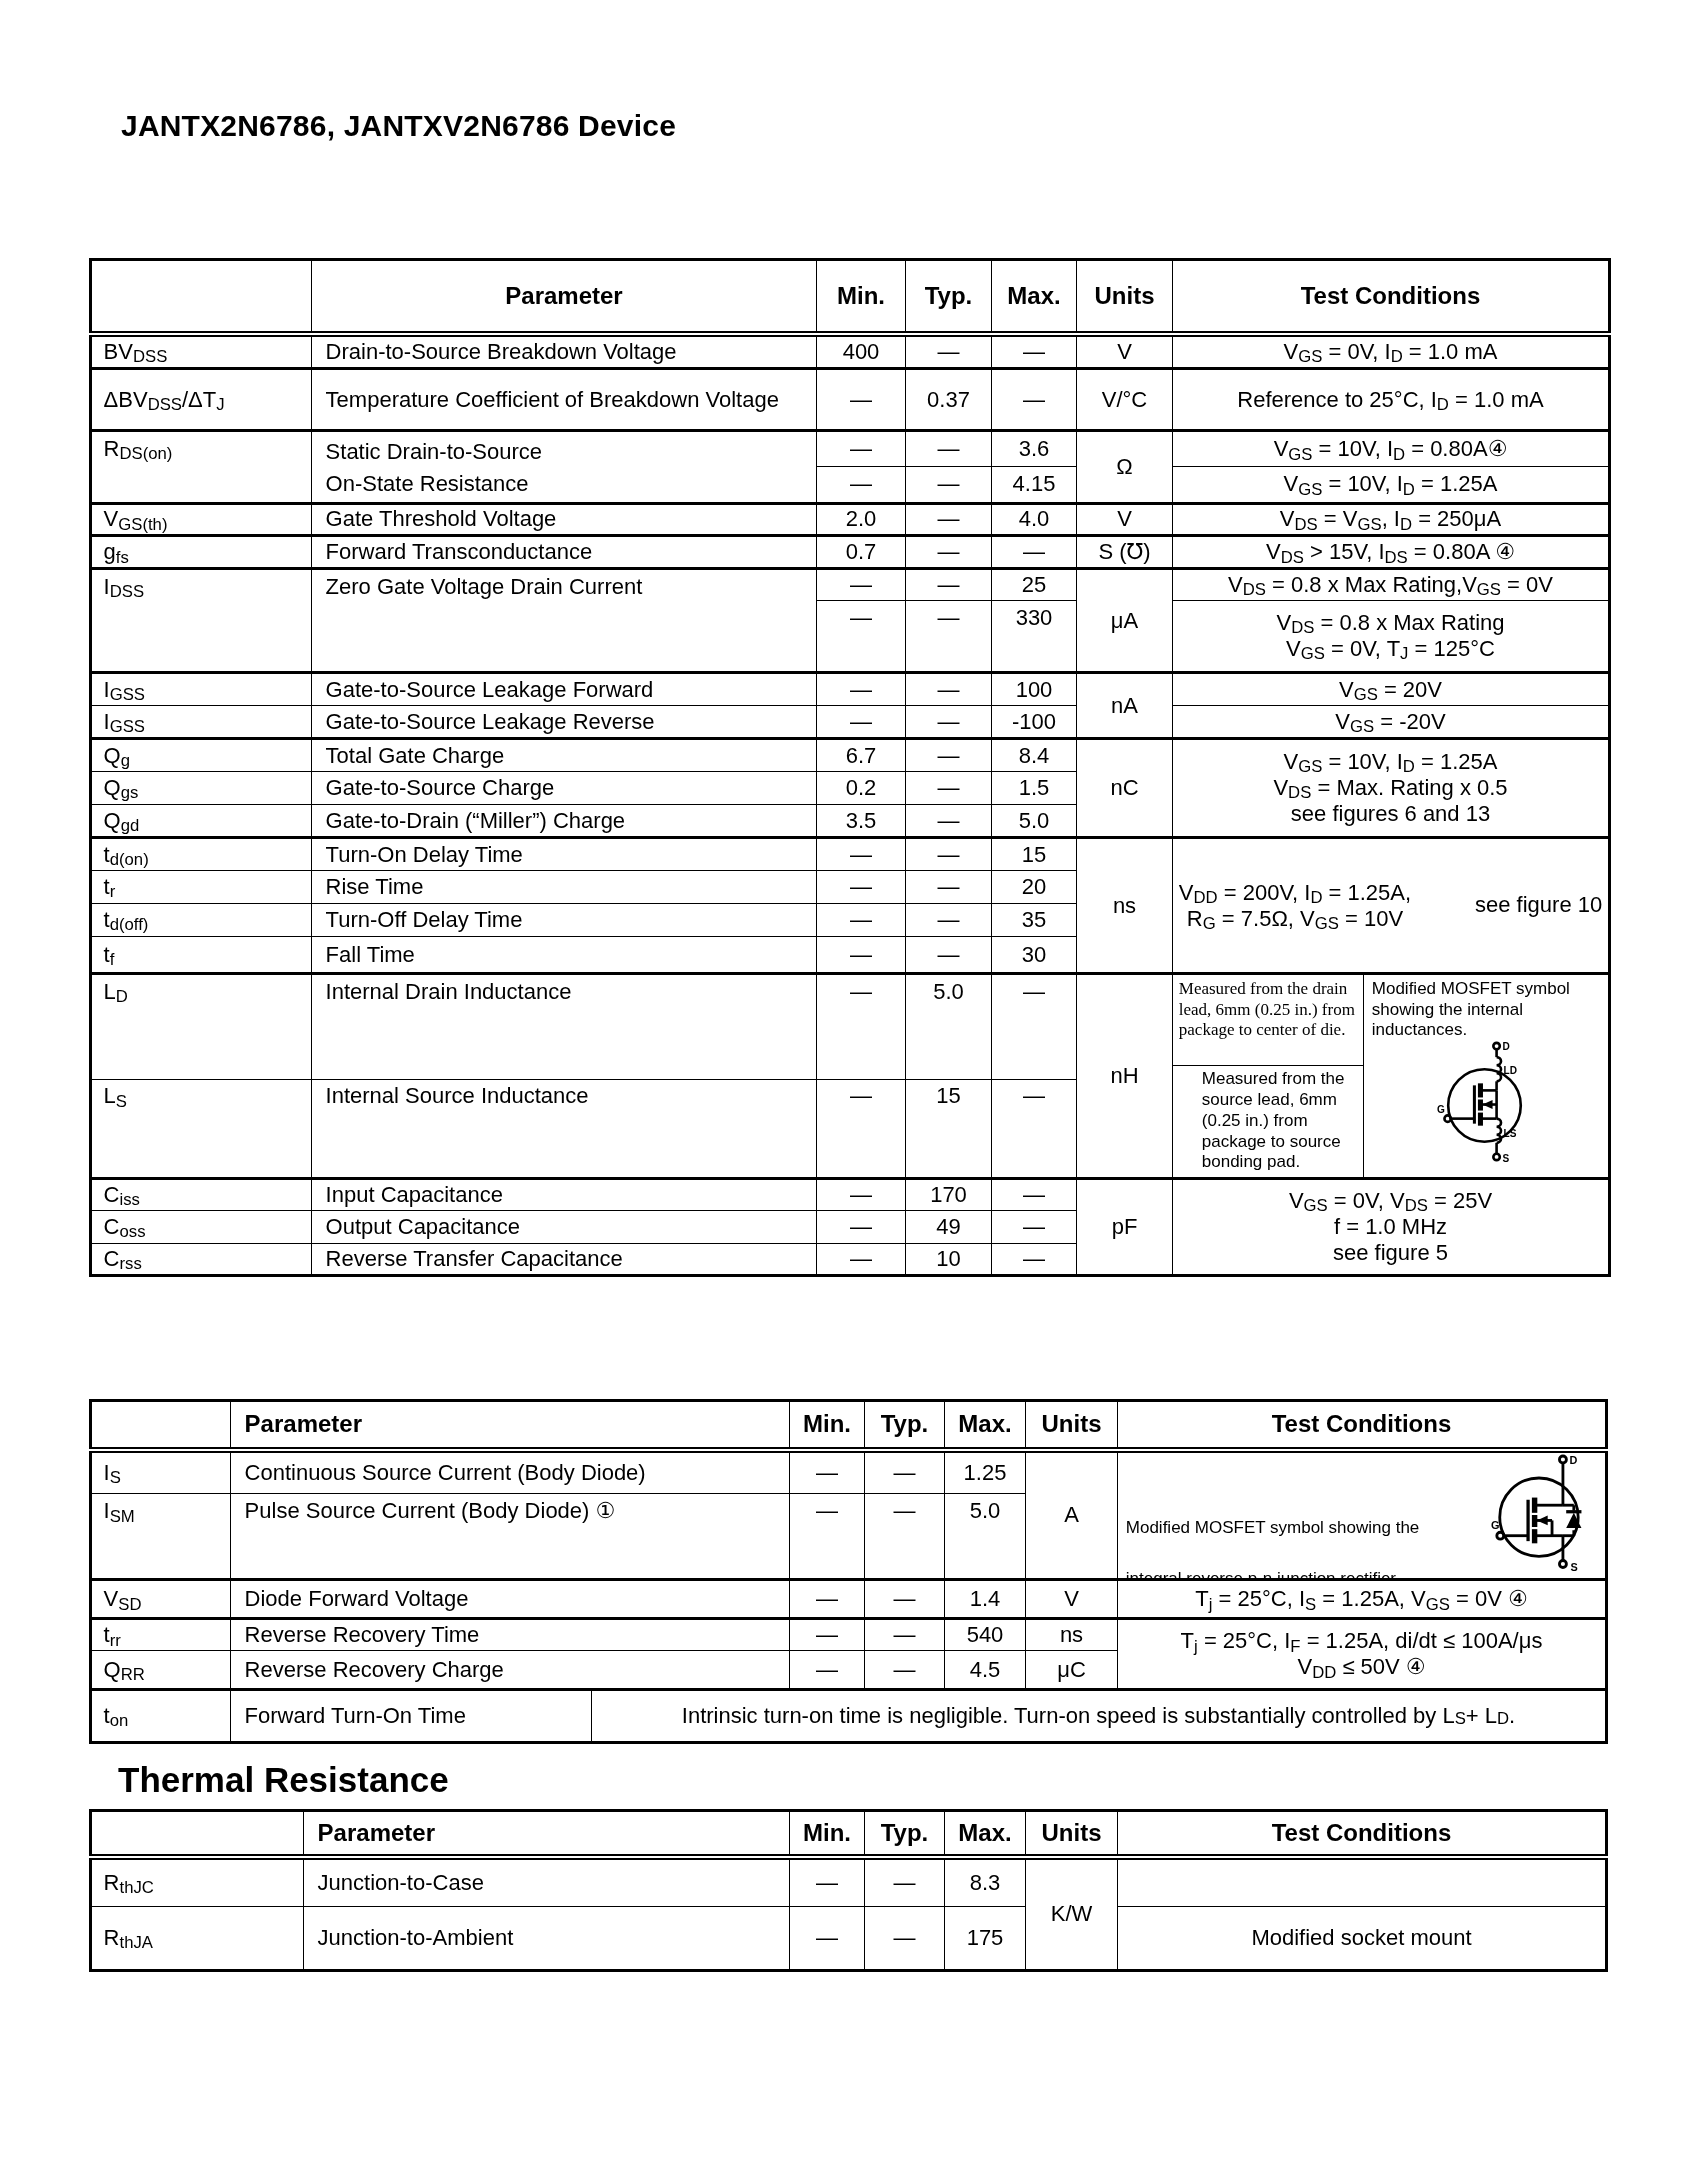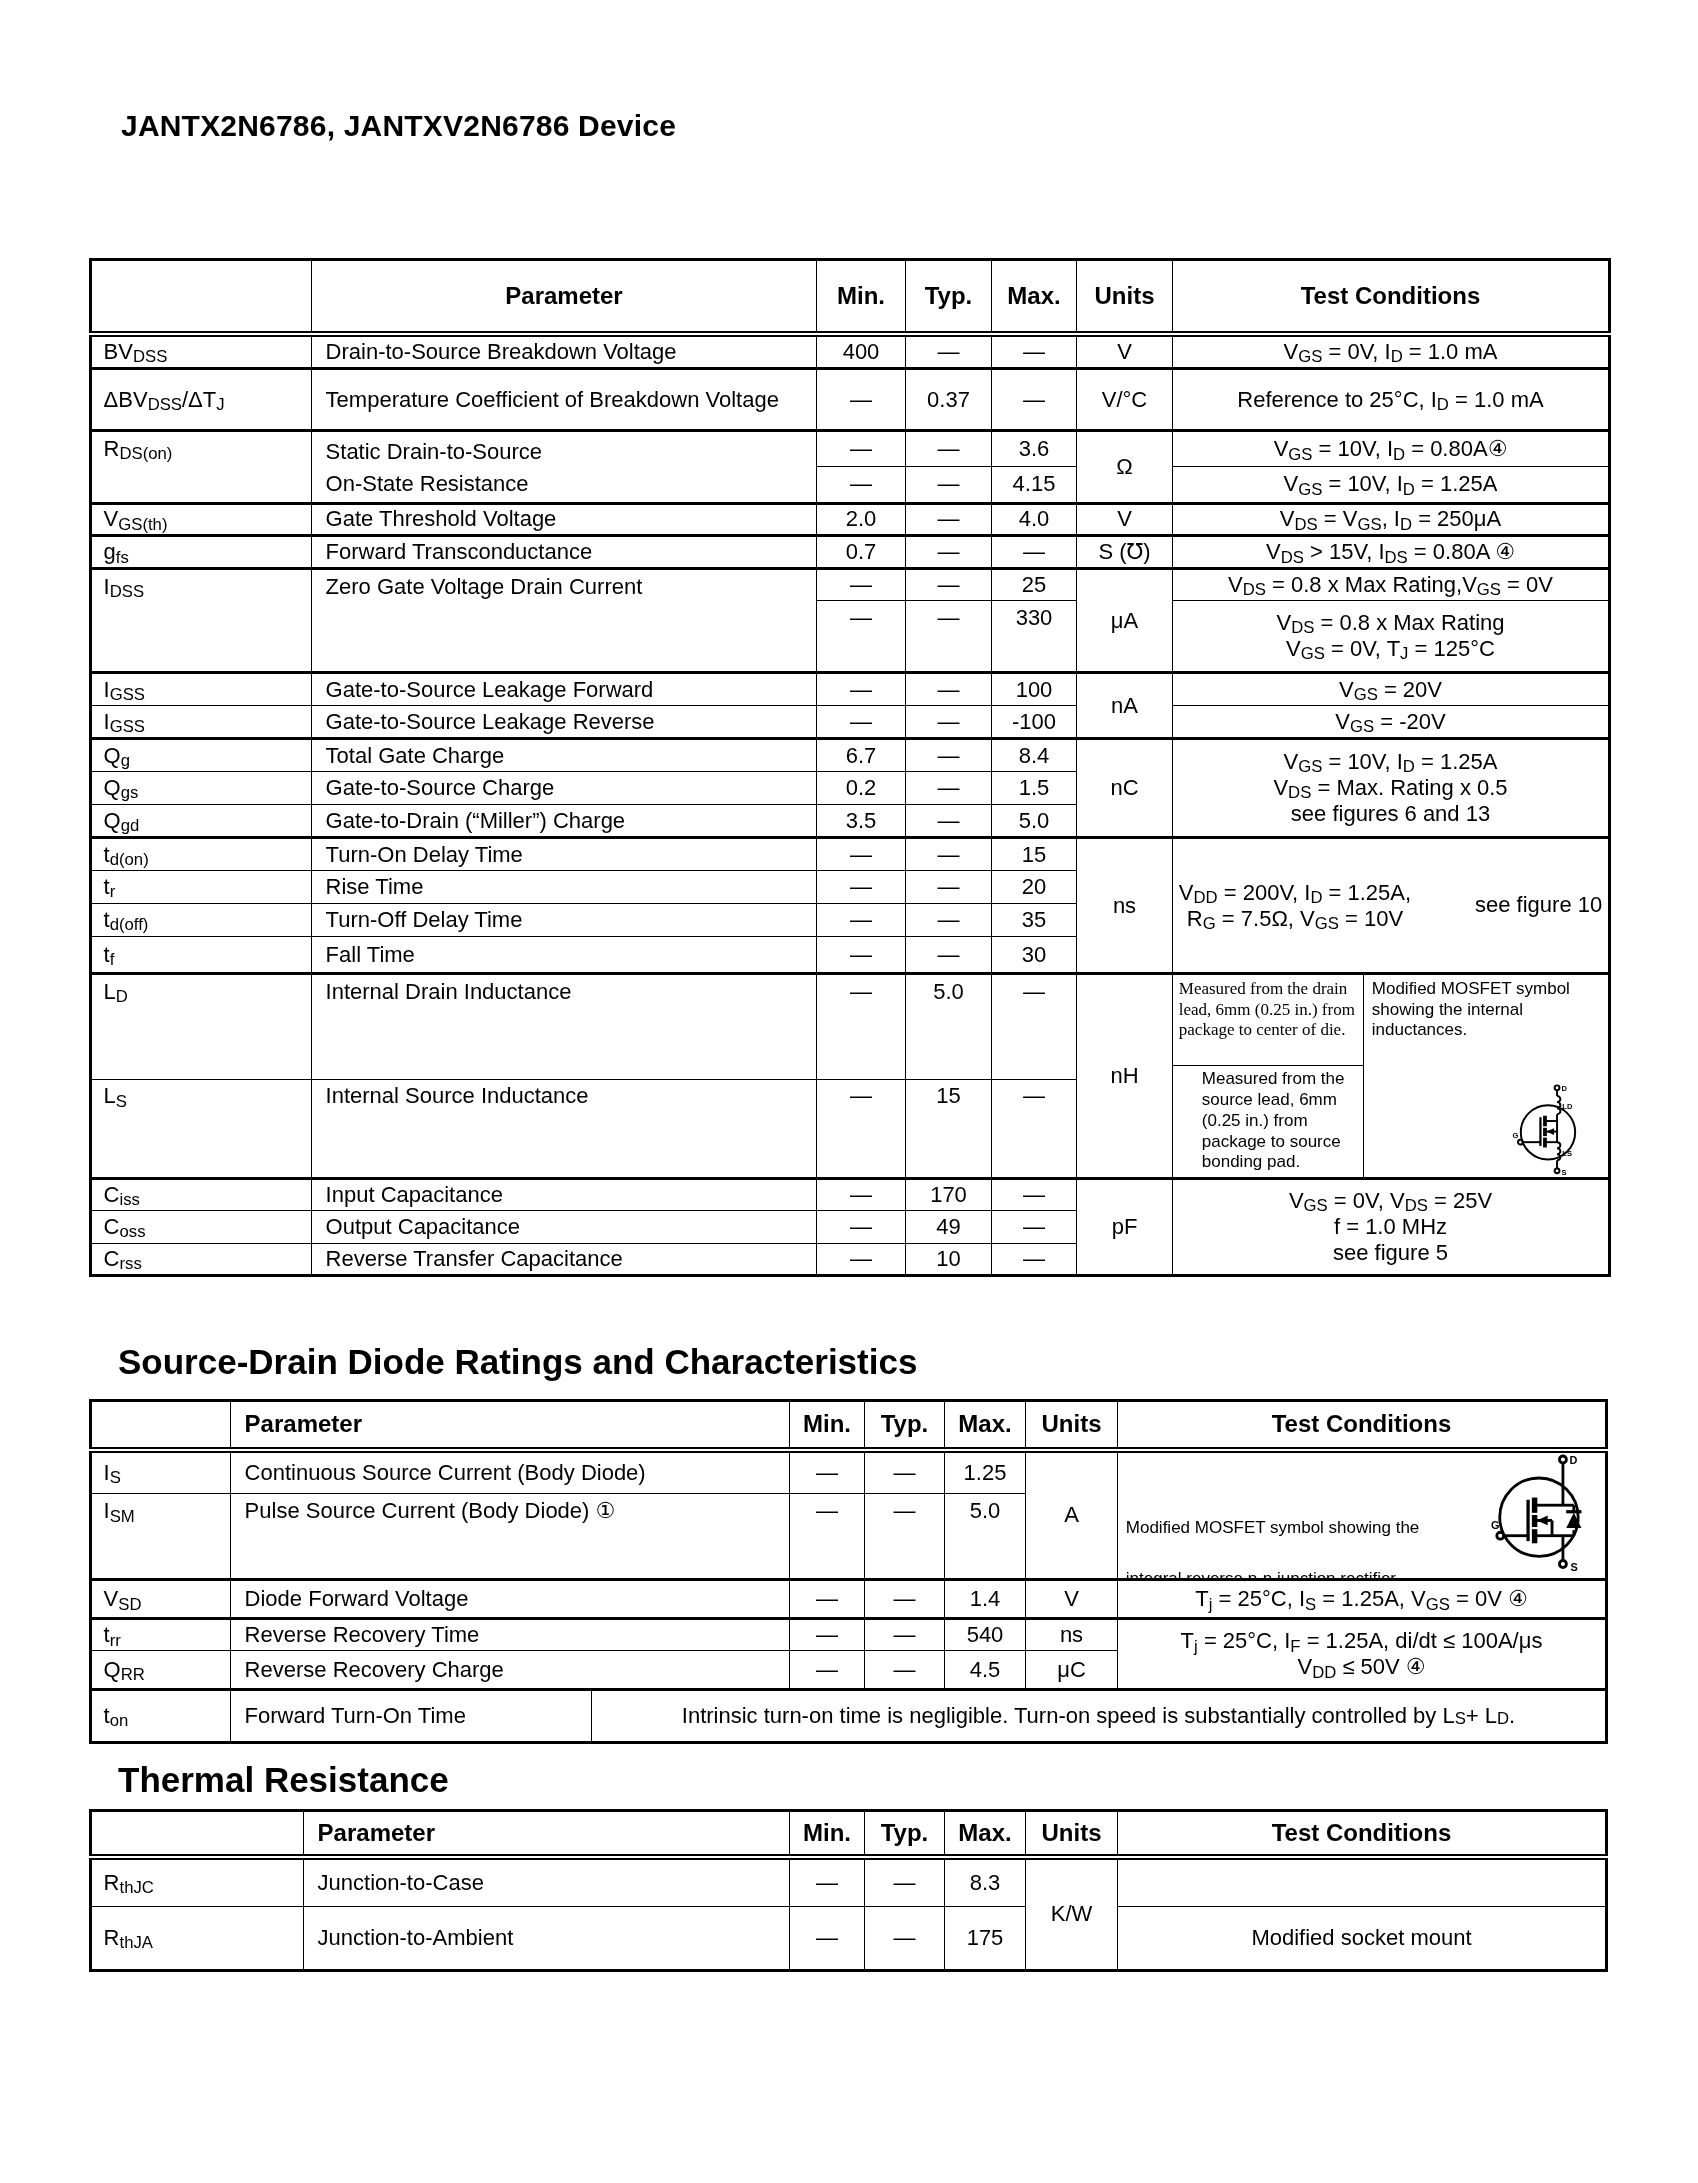--- a/index.html
+++ b/index.html
@@ -50,22 +50,22 @@
   .tcond .bottom { padding-bottom:1.9px; }
 
   
   td.lcell { padding:0; vertical-align:top; }
   .lgrid { display:flex; height:202px; }
   .lnotes { width:190px; border-right:1.9px solid #000; display:flex;
             flex-direction:column; font-size:17px; line-height:1.22;
             text-align:left; }
   .lnote1 { height:98px; border-bottom:1.9px solid #000; padding:3.9px 5.8px; box-sizing:border-box;font-family:Liberation Serif, serif; }
   .lnote2 { flex:1; padding:3.9px 5.8px;margin-left:23px; }
-  .lright { flex:1; display:flex; flex-direction:column; align-items:flex-end;
-            font-size:17px; line-height:1.22; text-align:left; padding:3.9px 7.8px 0 7.8px;gap:43px; }
+  .lright { flex:1; display:flex; flex-direction:column; align-items:center;
+            font-size:17px; line-height:1.22; text-align:left; padding:3.9px 7.8px 0 7.8px; }
   .lright .cap { align-self:flex-start; }
 
   
   td.dcell { padding:0; vertical-align:top; }
   .dwrap { display:flex; height:124px; align-items:flex-start; padding:1.9px 1.9px 0 7.8px; }
   .dnote { flex:1; font-size:17px; text-align:left; line-height:3.0; padding-top:3.9px; }
   .dsym  { width:118px; display:flex; justify-content:flex-end; }
 
   
   td.toncell { padding:0; }
@@ -333,23 +333,20 @@
         <td class="sym">C<sub>rss</sub></td>
         <td class="param">Reverse Transfer Capacitance</td>
         <td>—</td>
         <td>10</td>
         <td>—</td>
       </tr>
     </tbody>
   </table>
   </div>
 
-  <div class="secheading" id="h-diode">
-    <span class="main">Source-Drain Diode Ratings and Characteristics</span>
-  </div>
 
   <div class="tblwrap" id="t2wrap">
   <table>
     <colgroup>
       <col style="width:140px">
           <col style="width:559px">
           <col style="width:75px">
       <col style="width:80px">
           <col style="width:81px">
           <col style="width:92px">

